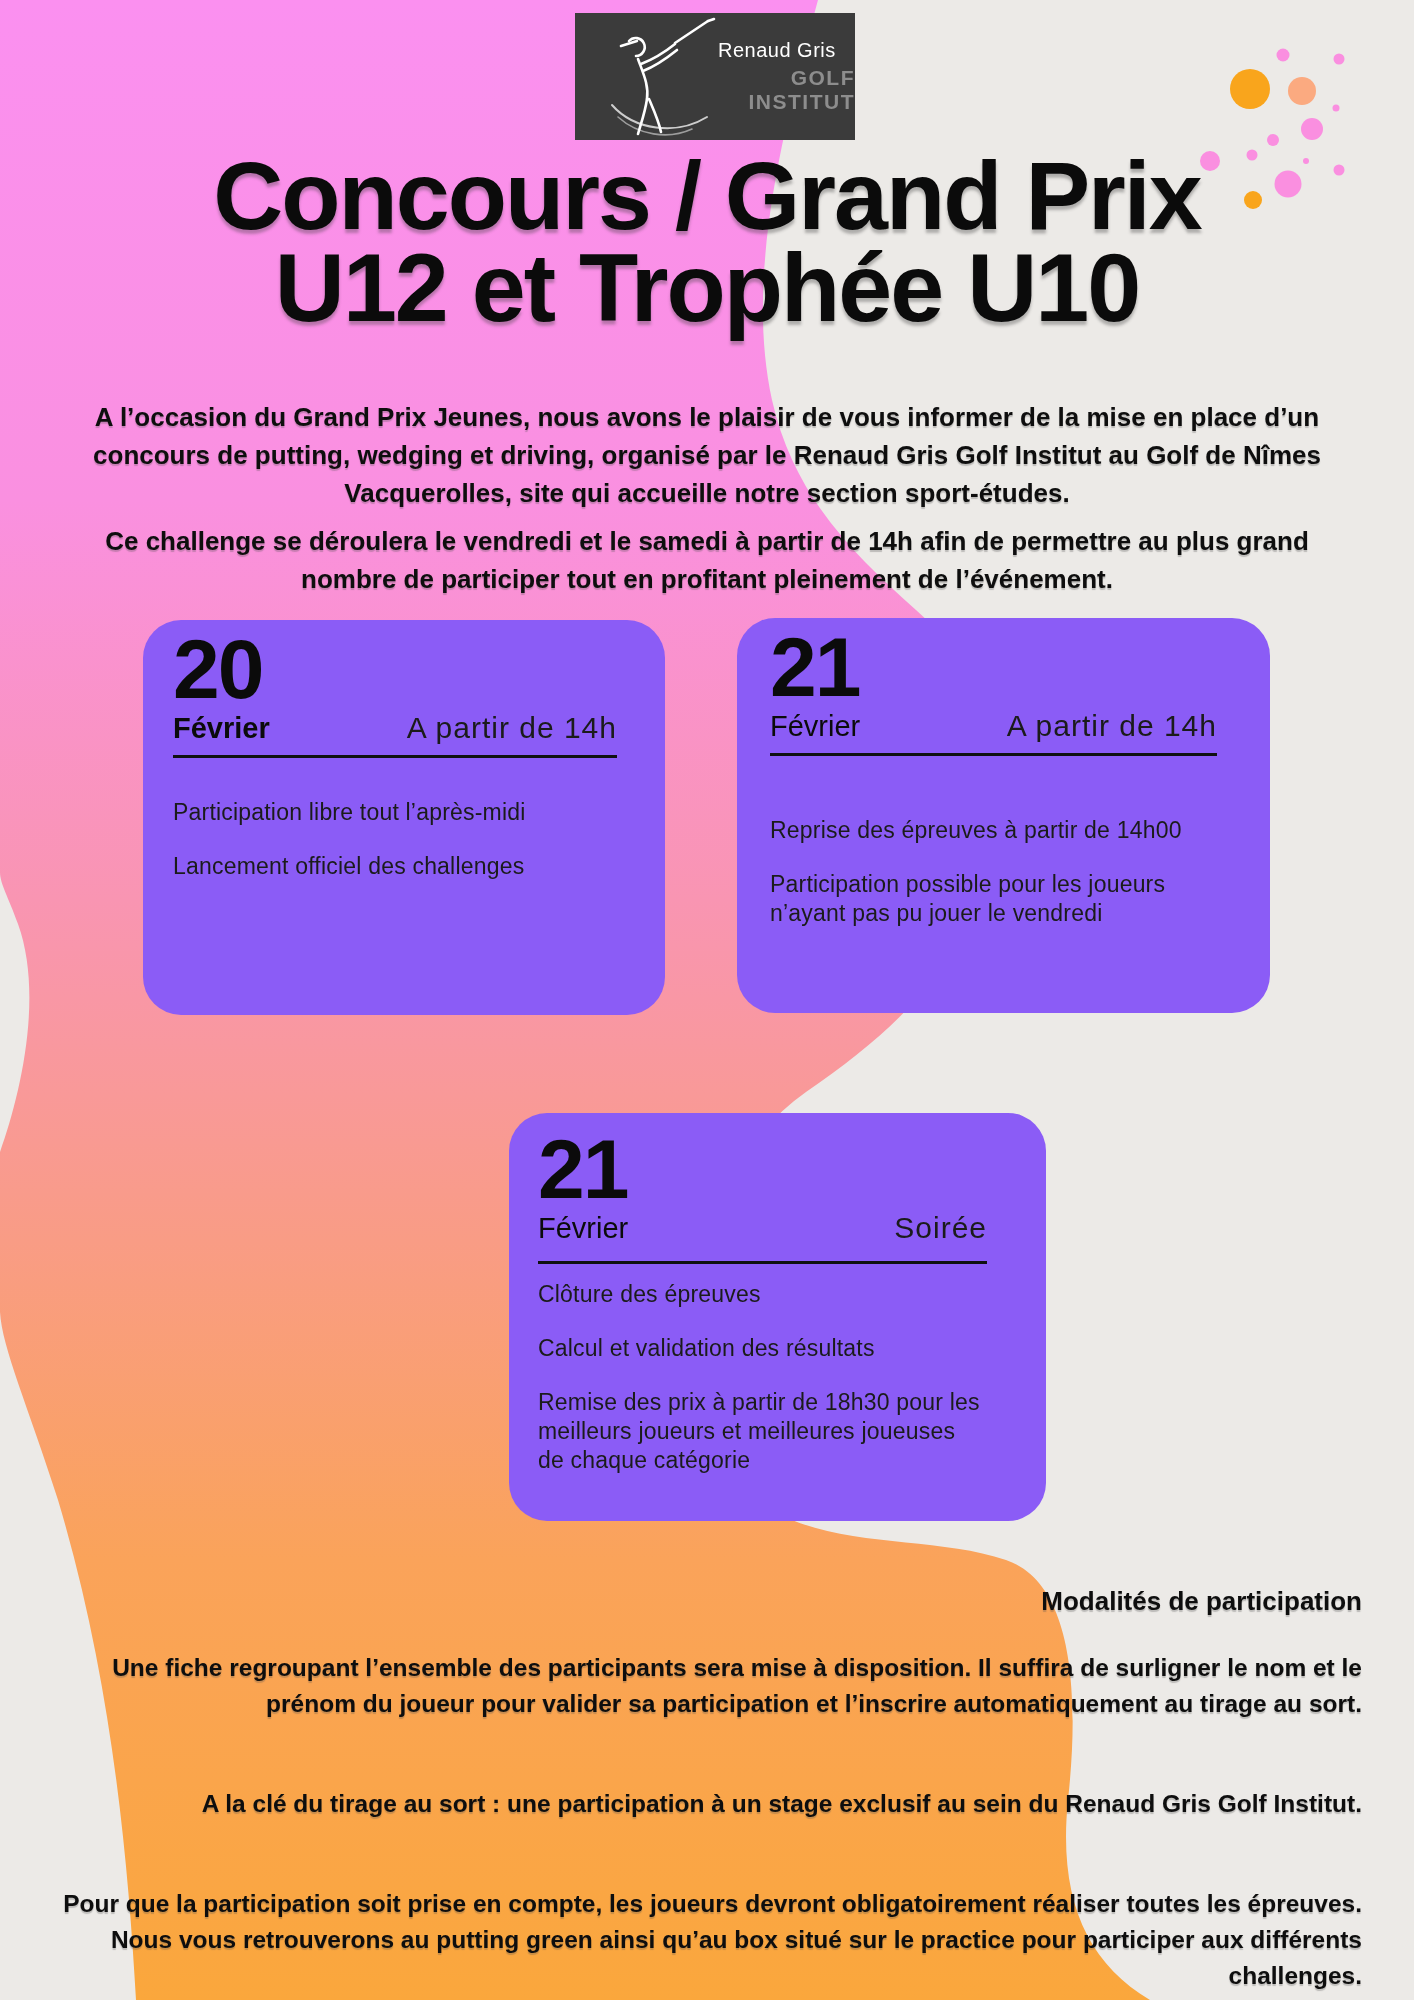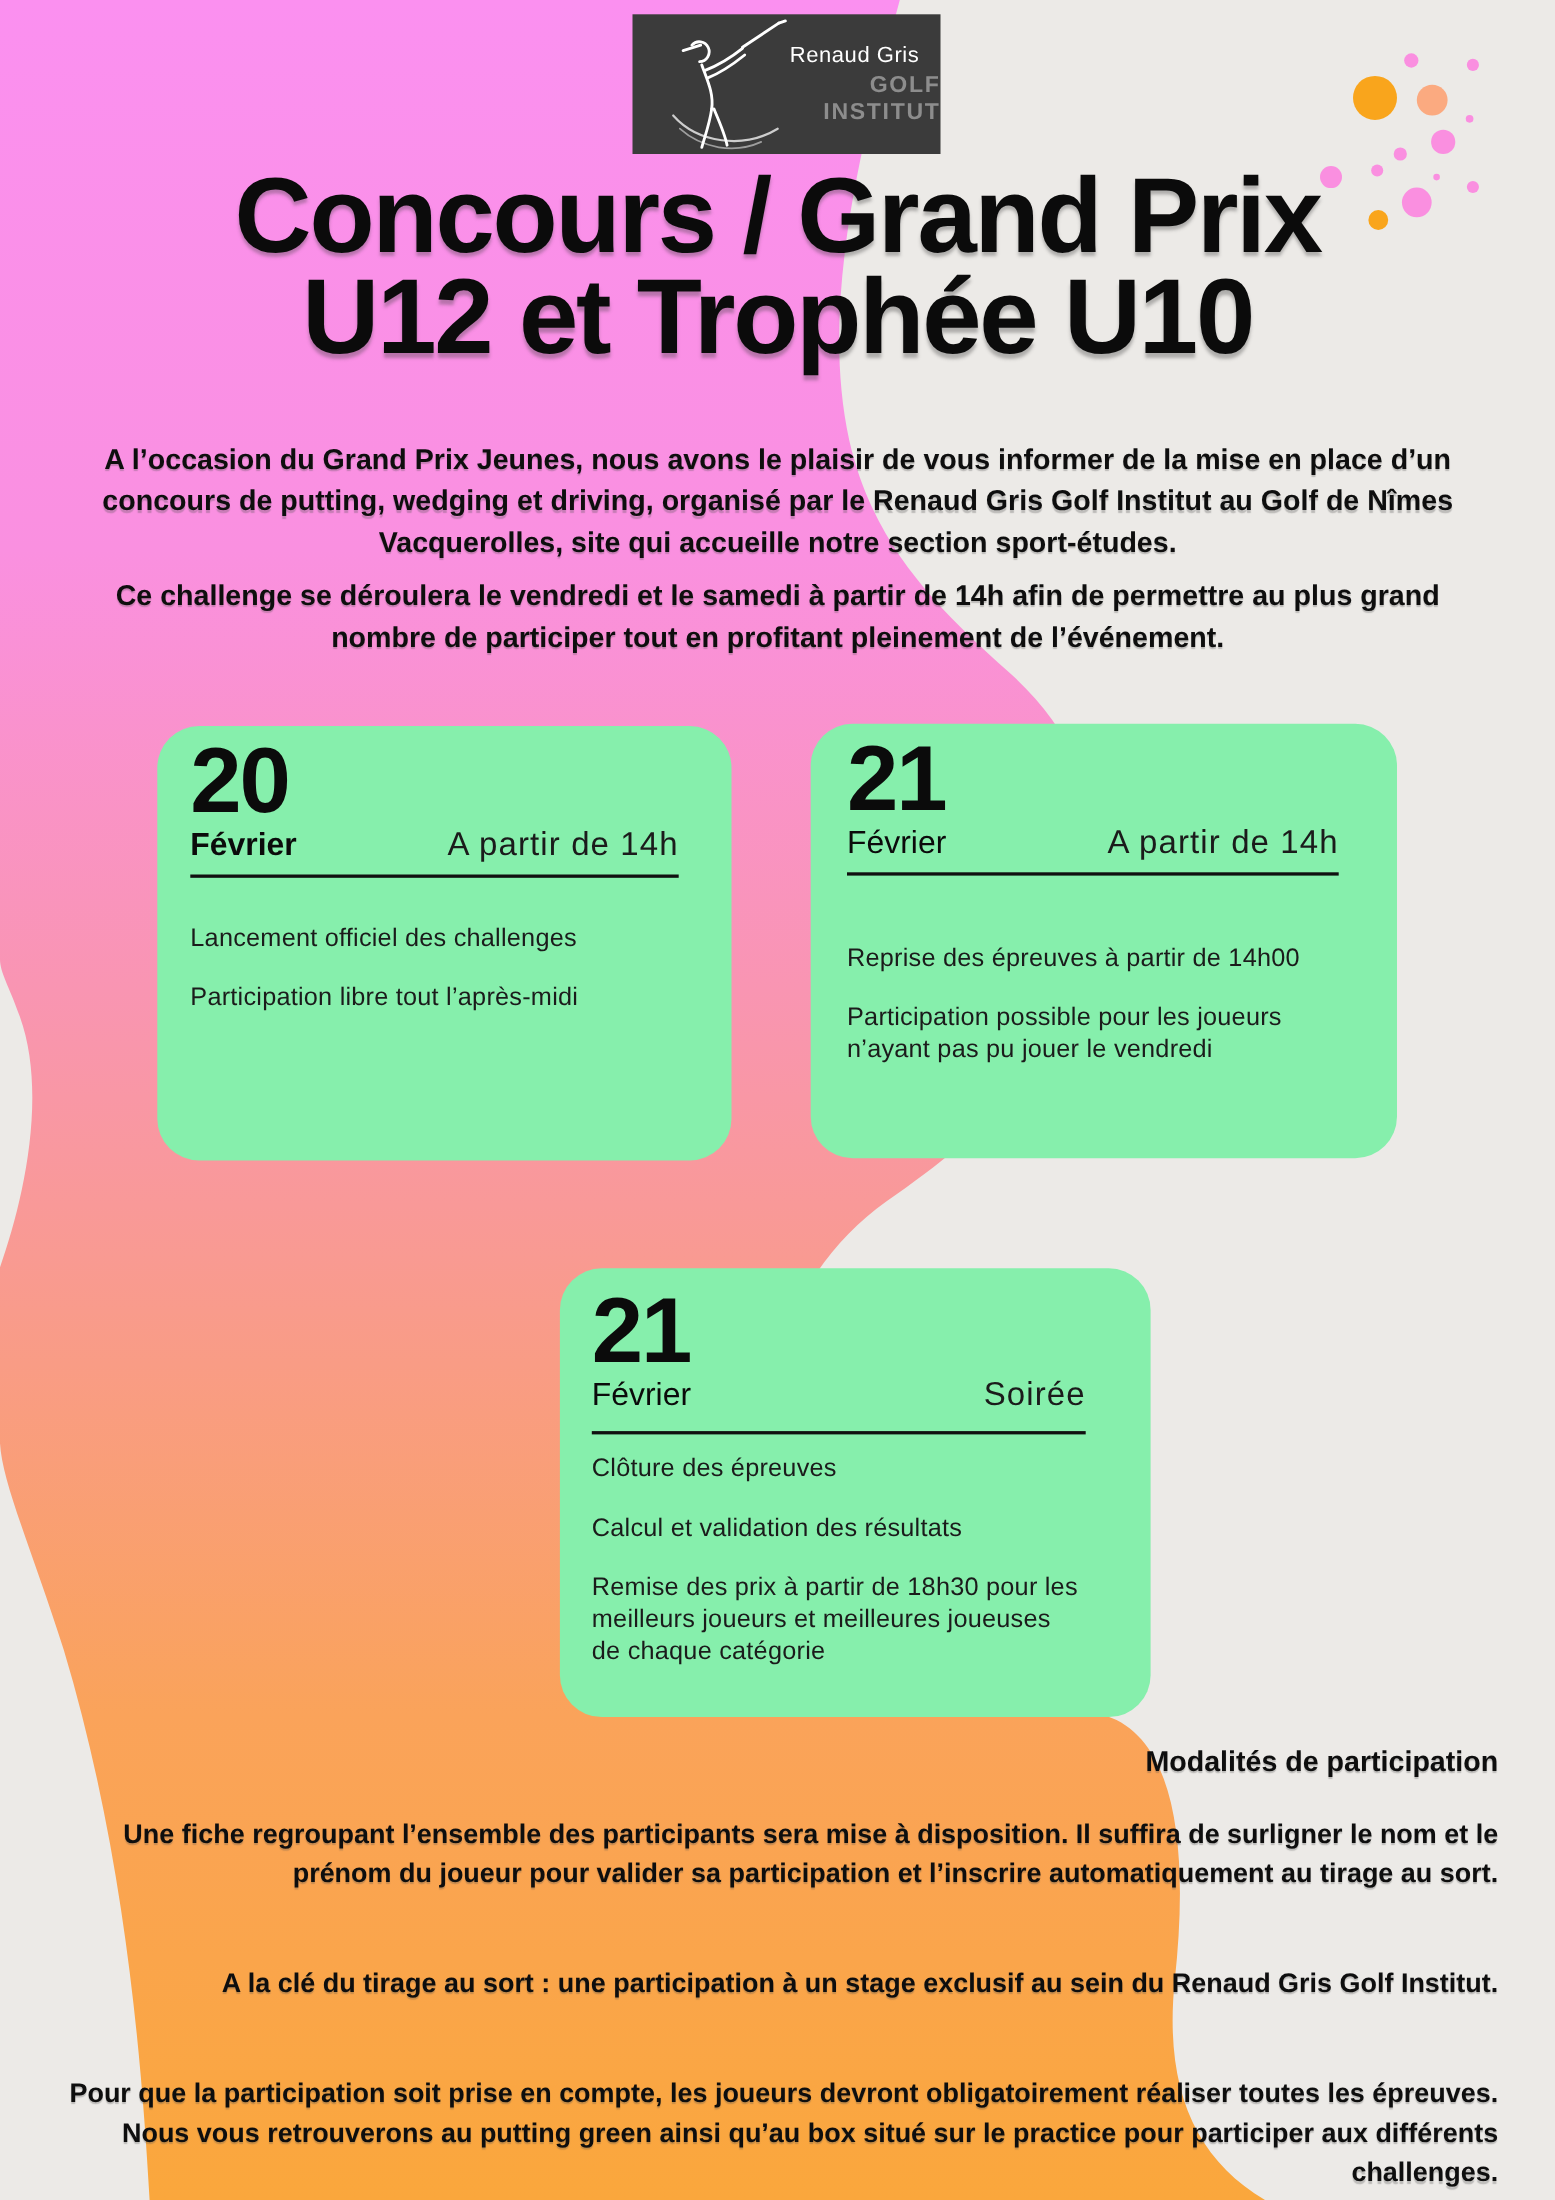--- a/index.html
+++ b/index.html
@@ -16,21 +16,21 @@
 
   .title{position:absolute;left:0;top:150px;width:100%;margin:0;text-align:center;z-index:2;
          font-size:97px;line-height:92px;font-weight:900;letter-spacing:-2px;color:#0b0b0b;
          text-shadow:0 4px 3px rgba(60,60,60,.35);}
   .intro{position:absolute;left:50%;transform:translateX(-50%);width:1280px;margin:0;z-index:2;
          text-align:center;font-weight:700;font-size:26px;line-height:38px;color:#0e0e0e;
          text-shadow:0 2px 1px rgba(80,80,80,.30);}
   .intro1{top:398px;}
   .intro2{top:522px;}
 
-  .card{position:absolute;background:#86efac;border-radius:38px;z-index:2;box-sizing:border-box;margin-top:40px;}
+  .card{position:absolute;background:#8b5cf6;border-radius:38px;z-index:2;box-sizing:border-box;}
   .card1{left:143px;top:620px;width:522px;height:395px;padding:7px 48px 0 30px;}
   .card2{left:737px;top:618px;width:533px;height:395px;padding:7px 53px 0 33px;}
   .card3{left:509px;top:1113px;width:537px;height:408px;padding:14px 59px 0 29px;}
   .day{font-size:84px;font-weight:900;line-height:1;letter-spacing:-2px;color:#0b0b0b;}
   .mt-row{display:flex;justify-content:space-between;align-items:baseline;}
   .month{font-size:29px;font-weight:400;color:#0b0b0b;}
   .month.bold{font-weight:700;}
   .time{font-size:30px;font-weight:400;letter-spacing:1px;color:#1b1b1b;}
   .hr{height:3px;background:#101010;margin-top:10px;}
   .card3 .hr{margin-top:16px;}
@@ -114,22 +114,22 @@
   <p class="intro intro2">Ce challenge se déroulera le vendredi et le samedi à partir de 14h afin de permettre au plus grand nombre de participer tout en profitant pleinement de l’événement.</p>
 
   <div class="card card1">
     <div class="day">20</div>
     <div class="mt-row">
       <span class="month bold">Février</span>
       <span class="time">A partir de 14h</span>
     </div>
     <div class="hr"></div>
     <div class="items">
+      <div class="item">Participation libre tout l’après-midi</div>
       <div class="item">Lancement officiel des challenges</div>
-      <div class="item">Participation libre tout l’après-midi</div>
     </div>
   </div>
 
   <div class="card card2">
     <div class="day">21</div>
     <div class="mt-row">
       <span class="month">Février</span>
       <span class="time">A partir de 14h</span>
     </div>
     <div class="hr"></div>

